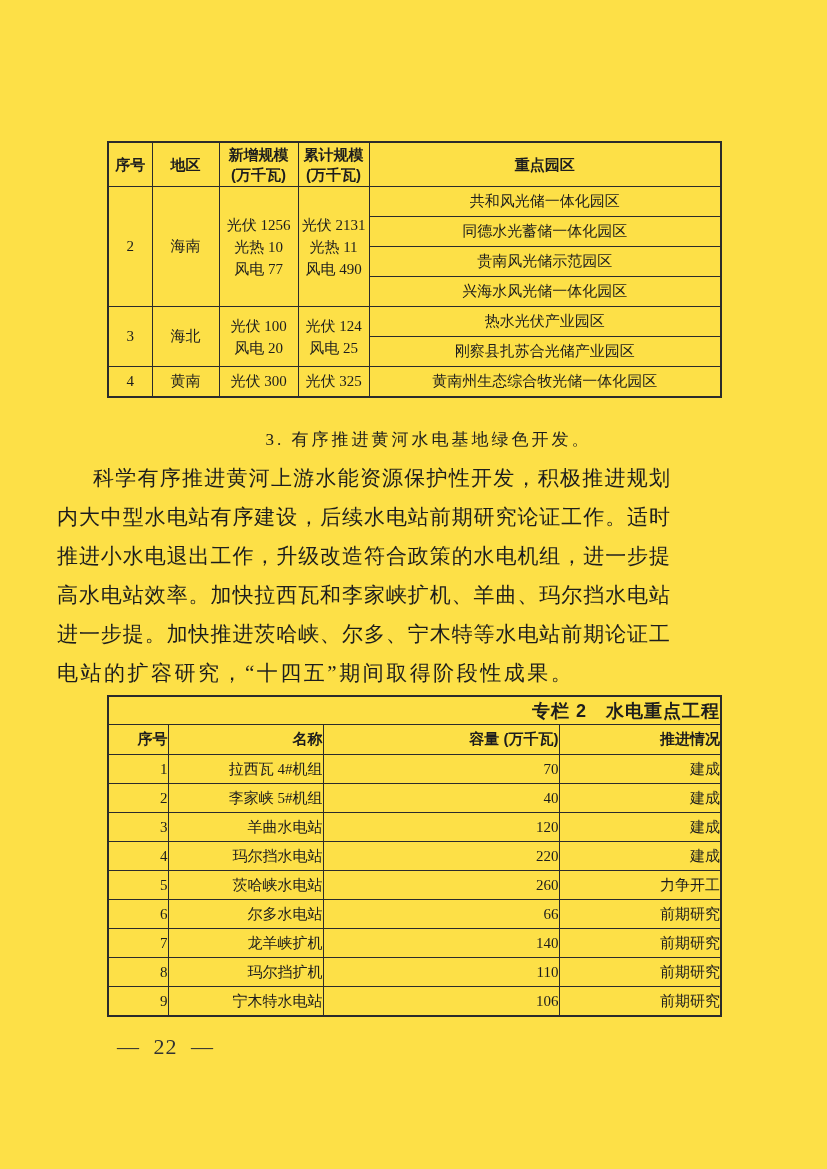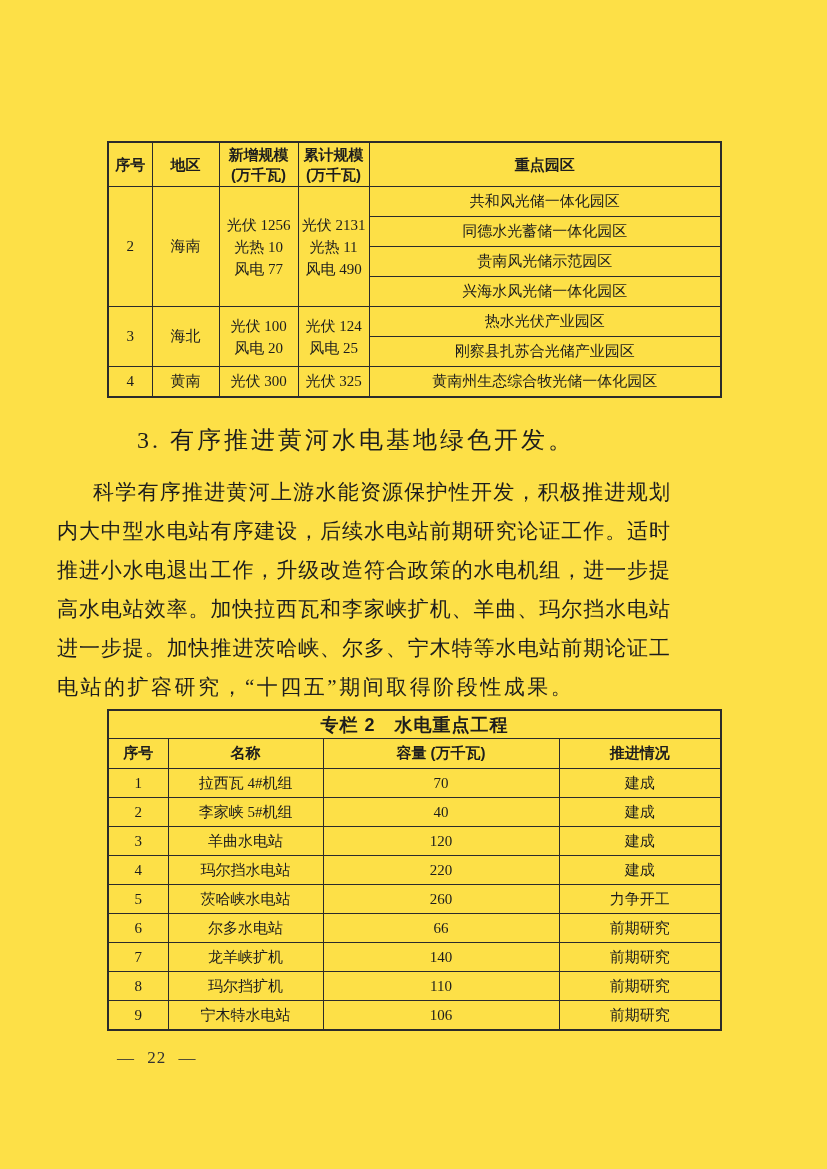--- a/index.html
+++ b/index.html
@@ -44,27 +44,28 @@
   }
   table.t1 .mline div { line-height: 22px; }
   .c-no   { width: 44px; }
   .c-reg  { width: 67px; }
   .c-new  { width: 79px; }
   .c-cum  { width: 71px; }
   .c-park { width: 352px; }
 
   
   .sec-heading {
-    margin: 23px 0 14px 107px;
-    width: 613px;
-    font-size: 24px;
+    margin: 23px 0 0 107px;
+    width: 613px;
+    font-size: 17px;
     line-height: 38px;
     letter-spacing: 3px;
     text-indent: 30px;
     white-space: nowrap;
+    text-align: center;
   }
   .para {
     margin-left: 57px;
     width: 613px;
     font-size: 21px;
   }
   .bline {
     line-height: 39px;
     height: 39px;
     text-align: justify;
@@ -78,21 +79,21 @@
   table.t2 {
     margin: 2px 0 0 107px;
     width: 613px;
     border-collapse: collapse;
     table-layout: fixed;
     border: 2px solid #2b2b2b;
   }
   table.t2 th, table.t2 td {
     border: 1px solid #2b2b2b;
     padding: 0;
-    text-align: center;
+    text-align: right;
     vertical-align: middle;
   }
   table.t2 .title-cell {
     font-family: "Liberation Sans", "DejaVu Sans", sans-serif;
     font-weight: bold;
     font-size: 18px;
     height: 27px;
     letter-spacing: 1px;
   }
   table.t2 th {
@@ -103,21 +104,21 @@
   }
   table.t2 td { font-size: 15px; height: 28px; }
   .h-no   { width: 60px; }
   .h-name { width: 155px; }
   .h-cap  { width: 236px; }
   .h-stat { width: 162px; }
 
   
   .pagenum {
     margin: 17px 0 0 117px;
-    font-size: 17px;
+    font-size: 22px;
     color: #333333;
     word-spacing: 7px;
     letter-spacing: 1px;
   }
 </style>
 </head>
 <body>
 
 <div class="page">
 

